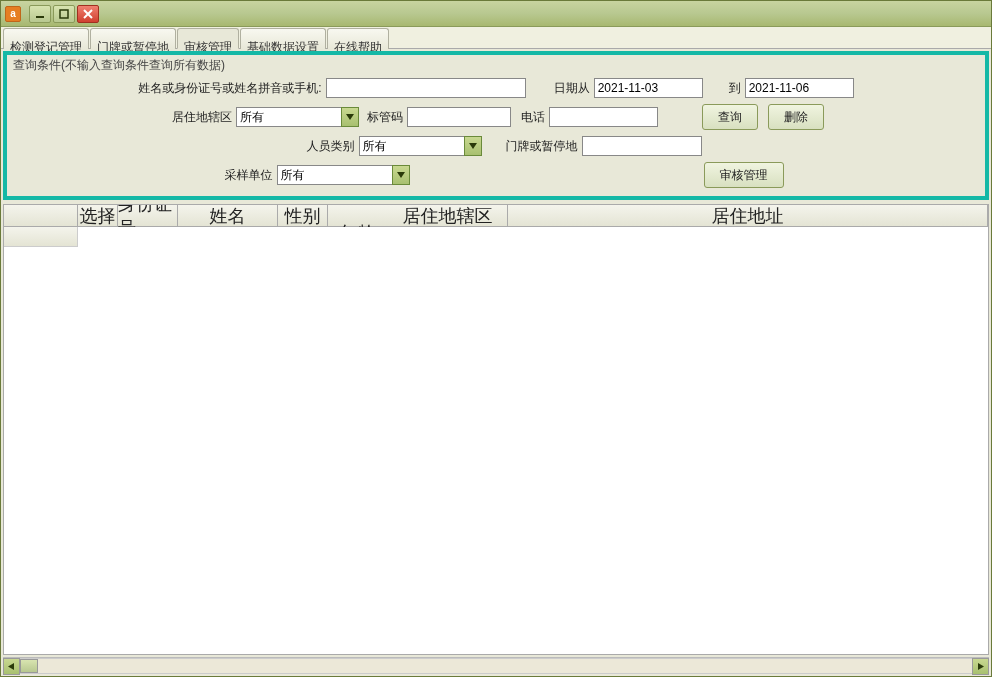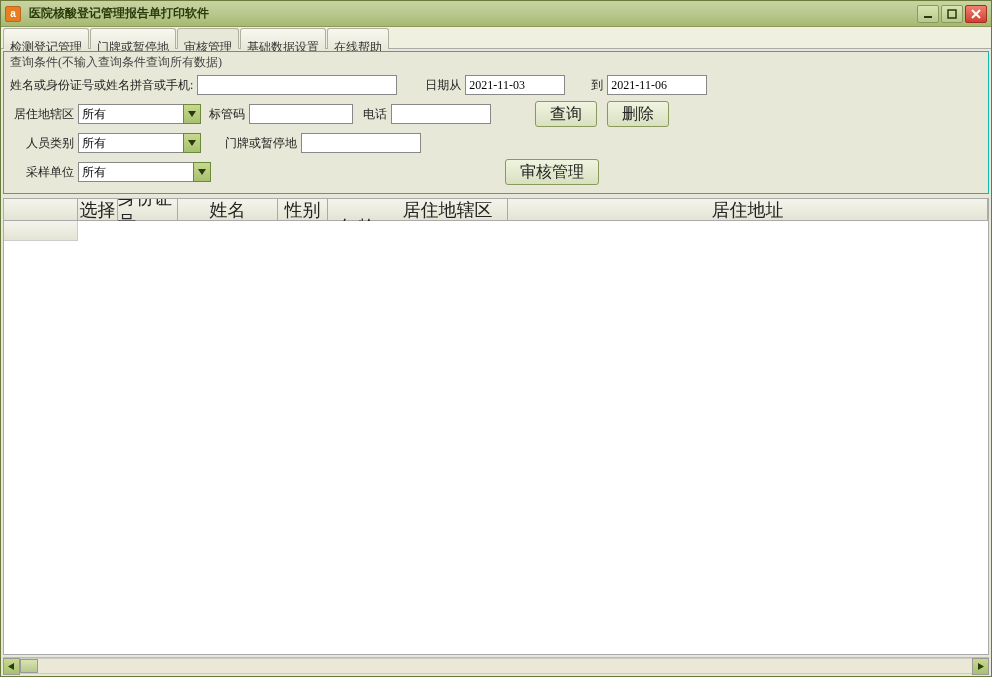--- a/index.html
+++ b/index.html
@@ -78,49 +78,48 @@
   top: 1px;
   color: #333;
 }
 .tab.active {
   background: #e8e8d8;
   border-bottom: 1px solid #e8e8d8;
   font-weight: normal;
 }
 
 .query-panel {
-  border: 1px solid #14b8a6;
+  border: 4px solid #14b8a6;
   margin: 2px;
   padding: 4px 6px 8px 6px;
   background: #e8e8d8;
   position: relative;
-  font-family: Liberation Serif, serif;
 }
 .legend {
   position: relative;
   top: -2px;
   left: 0;
   color: #444;
   font-size: 12px;
 }
-.form-rows { display: flex; flex-direction: column; gap: 6px; margin-top: 2px; }
+.form-rows { display: flex; flex-direction: column; gap: 6px; margin-top: 2px; align-items: center; }
 .form-row { display: flex; align-items: center; gap: 4px; }
 .lbl { color: #222; white-space: nowrap; }
 .lbl.w70 { width: 70px; text-align: right; display: inline-block; }
 .txt-input {
   height: 20px;
   border: 1px solid #888;
   background: #fff;
   padding: 1px 3px;
   font-size: 12px;
   font-family: inherit;
 }
 .txt-input.w200 { width: 200px; }
 .txt-input.w104 { width: 104px; }
-.txt-input.w100 { width: 100px; }
+.txt-input.w100 { width: 109px; }
 .txt-input.w120 { width: 120px; }
 
 .combo {
   display: inline-flex;
   align-items: stretch;
   height: 20px;
 }
 .combo input {
   border: 1px solid #888;
   border-right: none;
@@ -143,21 +142,21 @@
 .combo-btn svg { width: 8px; height: 6px; fill: #2a3a0a; }
 
 .btn {
   height: 26px;
   min-width: 56px;
   padding: 0 14px;
   border: 1px solid #8a9a5a;
   background: linear-gradient(to bottom, #f0f4e0, #d8e0c0);
   border-radius: 3px;
   cursor: pointer;
-  font-size: 16px;
+  font-size: 12px;
   font-family: inherit;
   color: #222;
 }
 .btn-row { display: flex; gap: 10px; margin-left: 40px; }
 
 .table-area {
   flex: 1;
   margin: 2px;
   border: 1px solid #aaa;
   background: #fff;
@@ -209,21 +208,20 @@
 .scroll-track { flex: 1; background: #ece8d8; border-top: 1px solid #ccc; border-bottom: 1px solid #ccc; position: relative; }
 .scroll-thumb { position: absolute; left: 0; top: 0; height: 100%; width: 18px; background: linear-gradient(to bottom, #d8e4b0, #b8c890); border: 1px solid #999; }
 </style>
 </head>
 <body>
 
 <div class="window">
 
   <div class="titlebar">
     <div class="app-icon">a</div>
-    <div class="title-text">医院核酸登记管理报告单打印软件</div>
     <div class="win-controls">
       <div class="win-btn">
         <svg viewBox="0 0 10 10">
             <rect x="1" y="7" width="8" height="2" fill="#2a3a0a"></rect>
           </svg>
       </div>
       <div class="win-btn">
         <svg viewBox="0 0 10 10">
             <rect x="1" y="1" width="8" height="8" fill="none" stroke="#2a3a0a" stroke-width="1.5"></rect>
           </svg>

